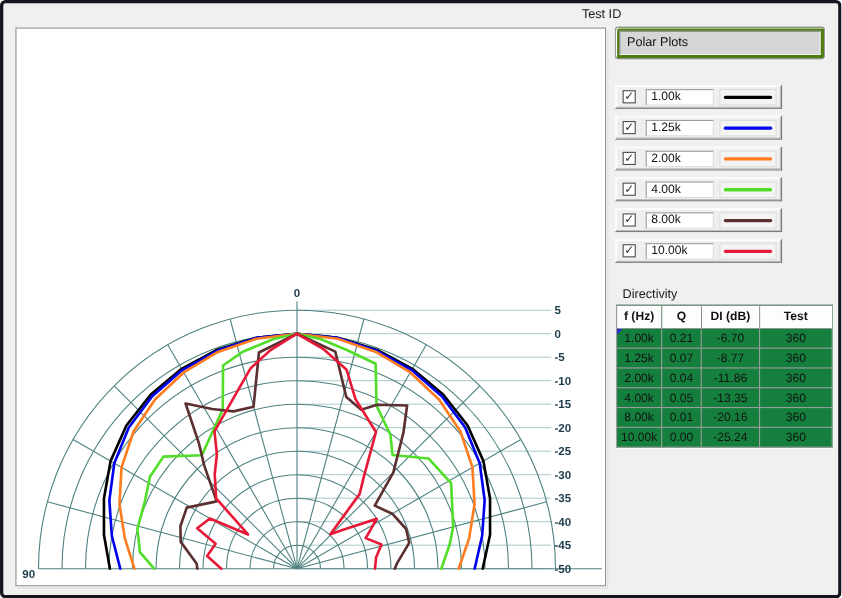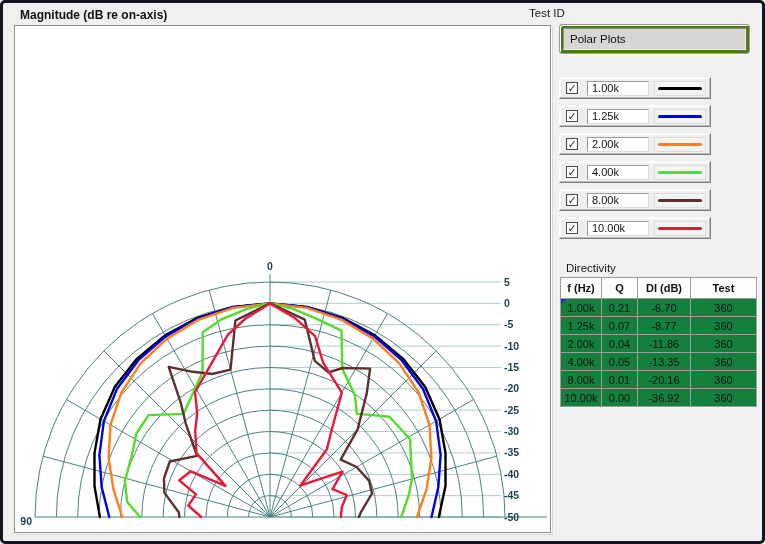--- a/index.html
+++ b/index.html
@@ -78,21 +78,20 @@
   table.dir th{font-weight:bold;height:20px;background:#fdfdfd;}
   .corner-mark{
     position:absolute;left:0;top:0;width:0;height:0;
     border-top:5px solid #2b2bd0;border-right:5px solid transparent;
   }
 </style>
 </head>
 <body>
 
 <div class="window">
-  <div class="plot-title">Magnitude (dB re on-axis)</div>
 
   <div class="plot-panel">
     <svg id="polar-svg" width="535" height="506">
         <g stroke="#a9c7c7" stroke-width="0.9">
           <line x1="255" y1="256" x2="486" y2="256"></line>
           <line x1="255" y1="277.3636363636364" x2="486" y2="277.3636363636364"></line>
           <line x1="255" y1="298.72727272727275" x2="486" y2="298.72727272727275"></line>
           <line x1="255" y1="320.0909090909091" x2="486" y2="320.0909090909091"></line>
           <line x1="255" y1="341.4545454545455" x2="486" y2="341.4545454545455"></line>
           <line x1="255" y1="362.8181818181818" x2="486" y2="362.8181818181818"></line>
@@ -241,18 +240,18 @@
         </tr>
         <tr>
           <td>8.00k</td>
           <td>0.01</td>
           <td>-20.16</td>
           <td>360</td>
         </tr>
         <tr>
           <td>10.00k</td>
           <td>0.00</td>
-          <td>-36.92</td>
+          <td>-25.24</td>
           <td>360</td>
         </tr>
       </tbody>
     </table>
 </div>
 
 </body></html>

